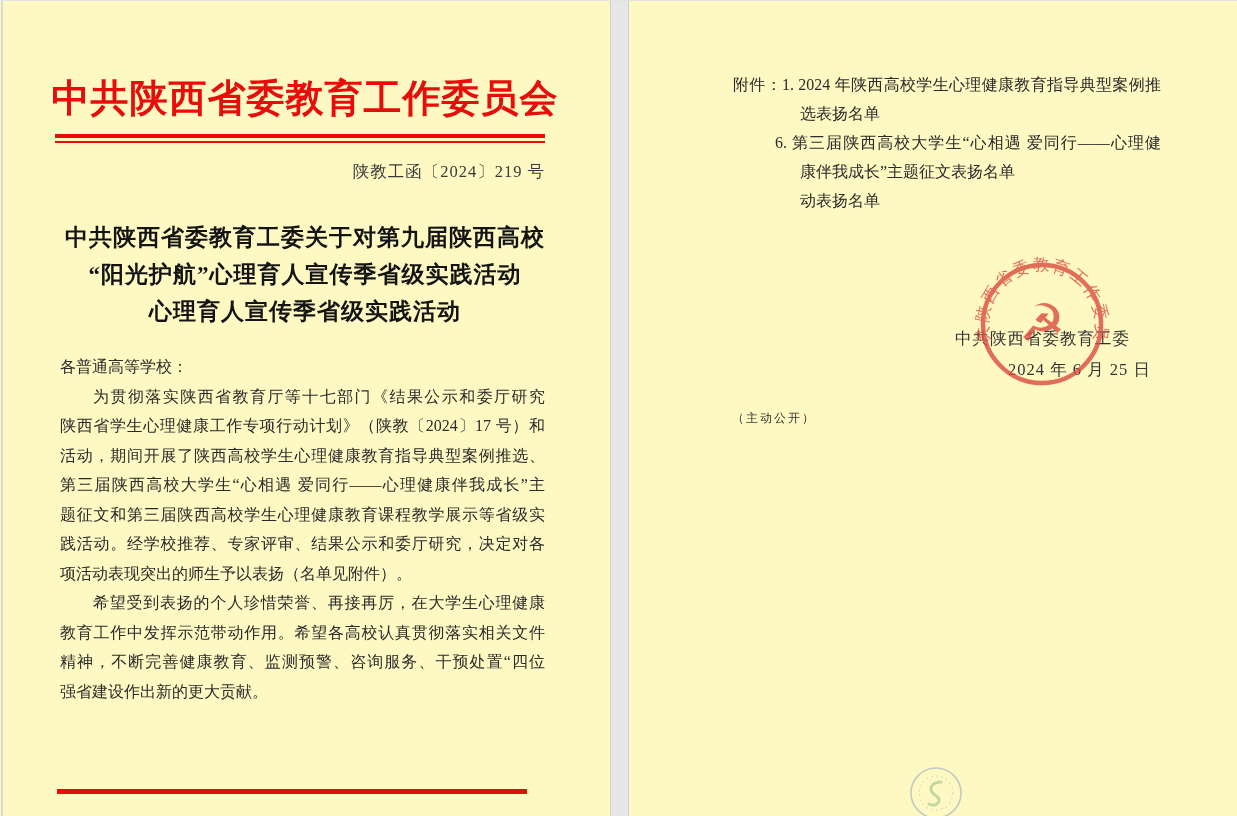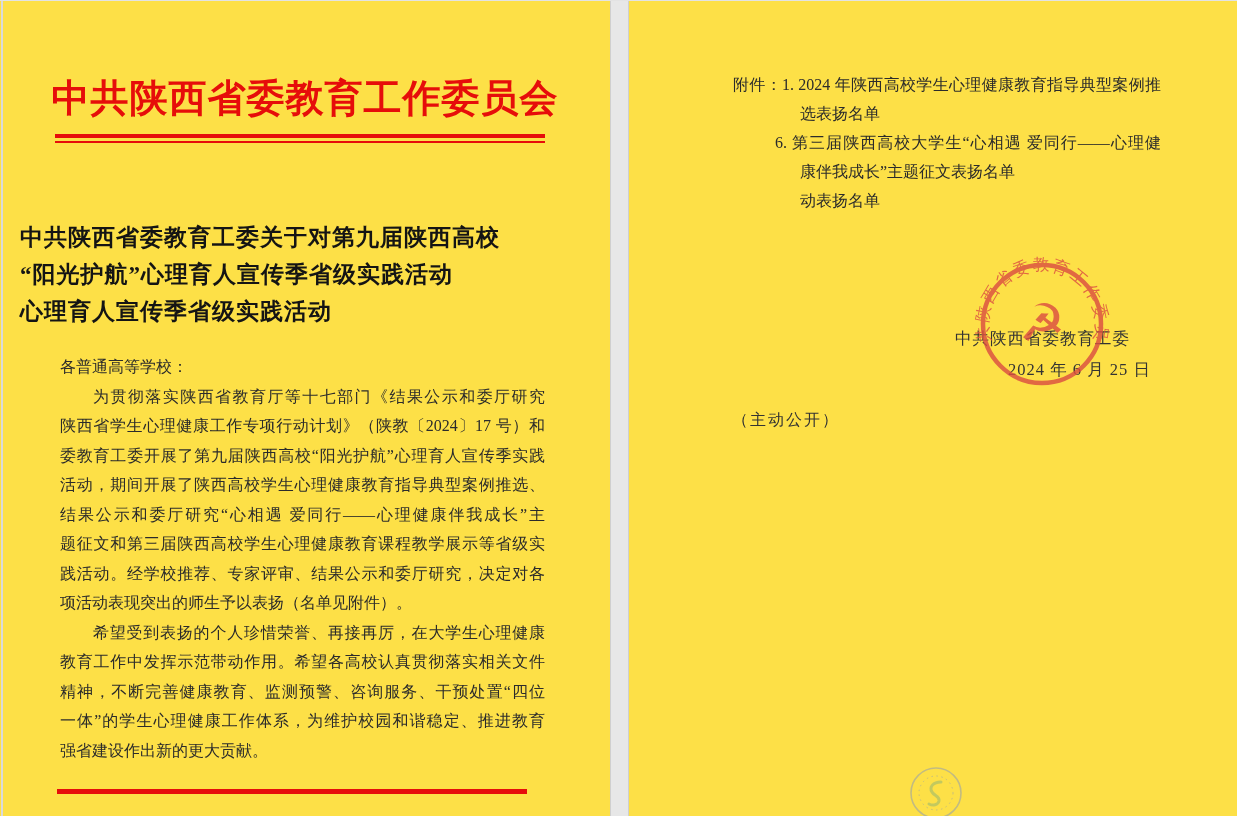--- a/index.html
+++ b/index.html
@@ -4,41 +4,41 @@
 <style>
   * { margin:0; padding:0; box-sizing:border-box; }
   html,body { background:#ffffff; }
   .canvas {
     position:relative; width:1237px; height:816px; background:#ffffff;
     font-family:"Liberation Serif","DejaVu Serif",serif;
     color:#2e2e2e; overflow:hidden;
   }
   .edge-left { position:absolute; left:1px; top:0; width:2px; height:816px; background:#dadada; }
   .edge-top  { position:absolute; left:0; top:0; width:1237px; height:1px; background:#e3e3e3; }
-  .page { position:absolute; top:0; height:816px; background:#fde047; overflow:hidden; }
+  .page { position:absolute; top:0; height:816px; background:#fef9c3; overflow:hidden; }
   .page-left  { left:0;   width:610px; }
   .gutter { position:absolute; left:610px; top:0; width:19px; height:816px;
             background:#e7e7e7; border-left:1px solid #cfcfcf; border-right:1px solid #cfcfcf; }
   .page-right { left:629px; width:608px; }
 
   
   .masthead {
     position:absolute; left:0; top:72px; width:610px; text-align:center;
     font-size:38px; font-weight:bold; letter-spacing:1px; line-height:52px;
   }
   .red-rule {
     position:absolute; left:55px; top:134px; width:490px; height:9px;
     border-top:4px solid; border-bottom:2px solid;
   }
   .doc-number {
     position:absolute; left:60px; top:161px; width:485px; text-align:right;
     font-size:16.5px; color:#3a3a3a; letter-spacing:1px;
   }
   .doc-heading {
-    position:absolute; left:20px; top:219px; width:570px; 
+    position:absolute; left:20px; top:219px; width:570px; text-align:center;
     font-size:23px; font-weight:bold; line-height:37px; letter-spacing:1px; color:#141414;
   }
   .doc-body {
     position:absolute; left:60px; top:352px; width:485px;
     font-size:16px; line-height:29.5px; color:#2b2b2b;
   }
   .doc-body .ln { height:29.5px; overflow:hidden; }
   .full { text-align:justify; text-align-last:justify; }
   .ind  { padding-left:33px; }
   .bottom-rule { position:absolute; left:57px; top:789px; width:470px; height:5px; }
@@ -46,54 +46,53 @@
   
   .attach {
     position:absolute; left:104px; top:70px; width:428px;
     font-size:16px; line-height:29px; color:#2b2b2b;
   }
   .attach .ln { height:29px; overflow:hidden; }
   .pad42 { padding-left:42px; }
   .pad67 { padding-left:67px; }
   .signer { position:absolute; left:326px; top:328px; width:200px; font-size:16.5px; letter-spacing:1px; color:#333; }
   .sign-date { position:absolute; left:340px; top:359px; width:180px; font-size:16.5px; letter-spacing:1px; color:#333;margin-left:39px; }
-  .disclosure { position:absolute; left:103px; top:410px; font-size:16px; letter-spacing:2px; color:#333; }
+  .disclosure { position:absolute; left:103px; top:410px; font-size:12px; letter-spacing:2px; color:#333; }
   .seal { position:absolute; left:338px; top:249px; opacity:0.82; }
   .seal text { font-family:"Liberation Serif","DejaVu Serif",serif; }
   .watermark { position:absolute; left:279px; top:765px; opacity:0.45; }
 </style>
 </head>
 <body>
 
 <div class="canvas">
 
   <div class="page page-left">
     <div class="masthead" style="color:#e60d0a">中共陕西省委教育工作委员会</div>
     <div class="red-rule" style="border-color:#e60d0a"></div>
+    <div class="doc-number">陕教工函〔2024〕219 号</div>
 
     <div class="doc-heading">
       <div>中共陕西省委教育工委关于对第九届陕西高校</div>
       <div>“阳光护航”心理育人宣传季省级实践活动</div>
       <div>心理育人宣传季省级实践活动</div>
     </div>
 
     <div class="doc-body">
       <div class="ln">各普通高等学校：</div>
       <div class="ln full ind">为贯彻落实陕西省教育厅等十七部门《结果公示和委厅研究</div>
       <div class="ln full">陕西省学生心理健康工作专项行动计划》（陕教〔2024〕17 号）和</div>
-      <div class="ln full">委教育工委开展了第九届陕西高校“阳光护航”心理育人宣传季实践</div>
       <div class="ln full">活动，期间开展了陕西高校学生心理健康教育指导典型案例推选、</div>
-      <div class="ln full">结果公示和委厅研究“心相遇 爱同行——心理健康伴我成长”主</div>
+      <div class="ln full">第三届陕西高校大学生“心相遇 爱同行——心理健康伴我成长”主</div>
       <div class="ln full">题征文和第三届陕西高校学生心理健康教育课程教学展示等省级实</div>
       <div class="ln full">践活动。经学校推荐、专家评审、结果公示和委厅研究，决定对各</div>
       <div class="ln">项活动表现突出的师生予以表扬（名单见附件）。</div>
       <div class="ln full ind">希望受到表扬的个人珍惜荣誉、再接再厉，在大学生心理健康</div>
       <div class="ln full">教育工作中发挥示范带动作用。希望各高校认真贯彻落实相关文件</div>
       <div class="ln full">精神，不断完善健康教育、监测预警、咨询服务、干预处置“四位</div>
-      <div class="ln full">一体”的学生心理健康工作体系，为维护校园和谐稳定、推进教育</div>
       <div class="ln">强省建设作出新的更大贡献。</div>
     </div>
 
     <div class="bottom-rule" style="background:#e60d0a"></div>
   </div>
 
   <div class="gutter"></div>
 
   <div class="page page-right">
     <div class="attach">

